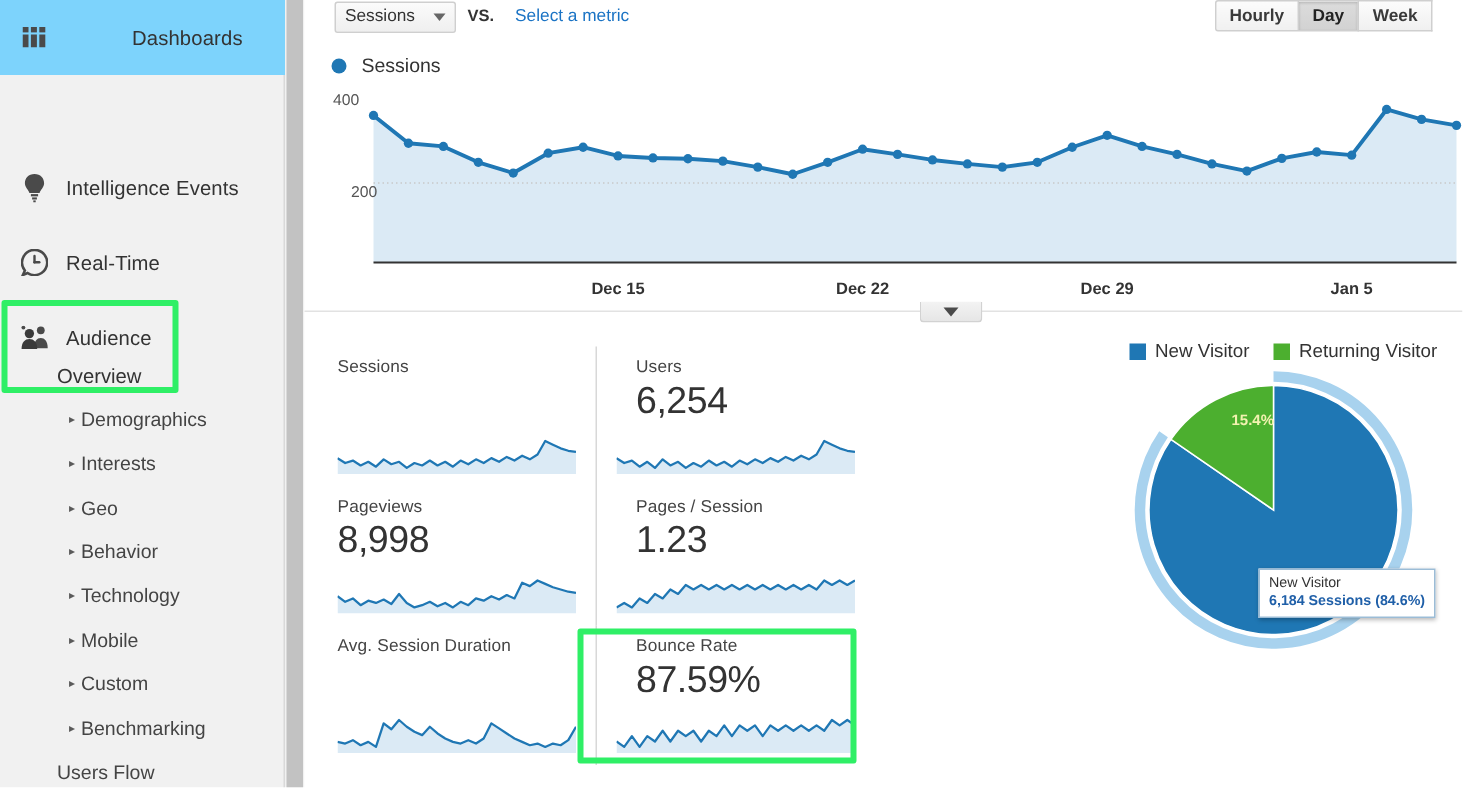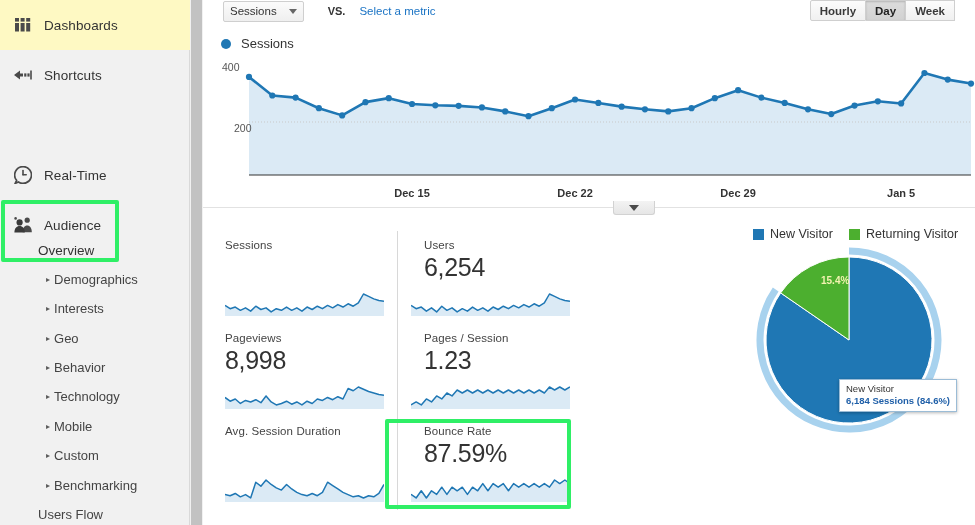--- a/index.html
+++ b/index.html
@@ -30,21 +30,21 @@
     width: 11px; height: 525px;
     background: #c2c2c2;
   }
   .nav-primary {
     position: absolute; left: 0;
     width: 190px; height: 50px;
     display: flex; align-items: center;
     padding-left: 8px;
     cursor: pointer;
   }
-  .nav-primary.active-bg { background: #fef9c3; }
+  .nav-primary.active-bg { background: #7dd3fc; gap: 44px; }
   .nav-ico {
     width: 30px; height: 24px;
     display: flex; align-items: center; justify-content: center;
     flex: 0 0 30px;
   }
   .nav-label {
     font-size: 13.5px; color: #333;
     margin-left: 6px; letter-spacing: .1px;
   }
   .nav-sub {
@@ -92,21 +92,21 @@
     font-size: 11.5px; color: #333;
     cursor: pointer;
   }
   #metric-select .caret {
     margin-left: 12px;
     width: 0; height: 0;
     border-left: 4px solid transparent;
     border-right: 4px solid transparent;
     border-top: 5px solid #666;
   }
-  .vs-text { font-size: 11px; color: #333; margin-left: 24px; font-weight: bold; }
+  .vs-text { font-size: 11px; color: #333; margin-left: 8px; font-weight: bold; }
   #select-metric-link {
     font-size: 11.5px; color: #1a73c4; margin-left: 14px; cursor: pointer;
   }
 
   
   #granularity {
     position: absolute; right: -12px; top: 0px;
     display: flex; height: 22px;
   }
   .gran-btn {
@@ -262,32 +262,32 @@
           <rect x="5.6" y="0" width="4" height="3.6" fill="#4a4a4a"></rect>
           <rect x="11.2" y="0" width="4" height="3.6" fill="#4a4a4a"></rect>
           <rect x="0" y="5" width="4" height="8.5" fill="#4a4a4a"></rect>
           <rect x="5.6" y="5" width="4" height="8.5" fill="#4a4a4a"></rect>
           <rect x="11.2" y="5" width="4" height="8.5" fill="#4a4a4a"></rect>
         </svg>
       </span>
       <span class="nav-label">Dashboards</span>
     </div>
 
-    <div class="nav-primary" style="top:50px;">
+
+    <div class="nav-primary" style="top:100px;">
       <span class="nav-ico">
-        <svg width="18" height="12" viewBox="0 0 18 12">
-          <path d="M0 6 L6 1.5 L6 4.4 L9 4.4 L9 7.6 L6 7.6 L6 10.5 Z" fill="#4a4a4a"></path>
-          <rect x="10.2" y="4.4" width="2.2" height="3.2" fill="#4a4a4a"></rect>
-          <rect x="13.4" y="4.4" width="2.2" height="3.2" fill="#4a4a4a"></rect>
-          <rect x="16.2" y="1.5" width="1.6" height="9" fill="#4a4a4a"></rect>
+        <svg width="14" height="19" viewBox="0 0 14 19">
+          <path d="M7 0 C3 0 0.6 2.8 0.6 6.2 C0.6 9 3 10.6 3.6 12.6 L10.4 12.6 C11 10.6 13.4 9 13.4 6.2 C13.4 2.8 11 0 7 0 Z" fill="#4a4a4a"></path>
+          <rect x="4.6" y="13.4" width="4.8" height="1.5" fill="#4a4a4a"></rect>
+          <rect x="5.4" y="15.6" width="3.2" height="1.4" fill="#4a4a4a"></rect>
+          <rect x="6.2" y="17.6" width="1.6" height="1.4" fill="#4a4a4a"></rect>
         </svg>
       </span>
-      <span class="nav-label">Shortcuts</span>
-    </div>
-
+      <span class="nav-label">Intelligence Events</span>
+    </div>
 
     <div class="nav-primary" style="top:200px;">
       <span class="nav-ico">
         <svg width="19" height="16" viewBox="0 0 19 16">
           <circle cx="13.2" cy="3.2" r="2.6" fill="#4a4a4a"></circle>
           <path d="M8.6 15.2 C8.6 10.6 10.6 8.4 13.2 8.4 C15.8 8.4 17.8 10.6 17.8 15.2 Z" fill="#4a4a4a"></path>
           <circle cx="5.6" cy="5.4" r="3.1" fill="#3a3a3a"></circle>
           <path d="M0.4 15.6 C0.4 11.2 2.6 9 5.6 9 C8.6 9 10.8 11.2 10.8 15.6 Z" fill="#3a3a3a"></path>
           <circle cx="1.6" cy="1.4" r="1.3" fill="#4a4a4a"></circle>
         </svg>

